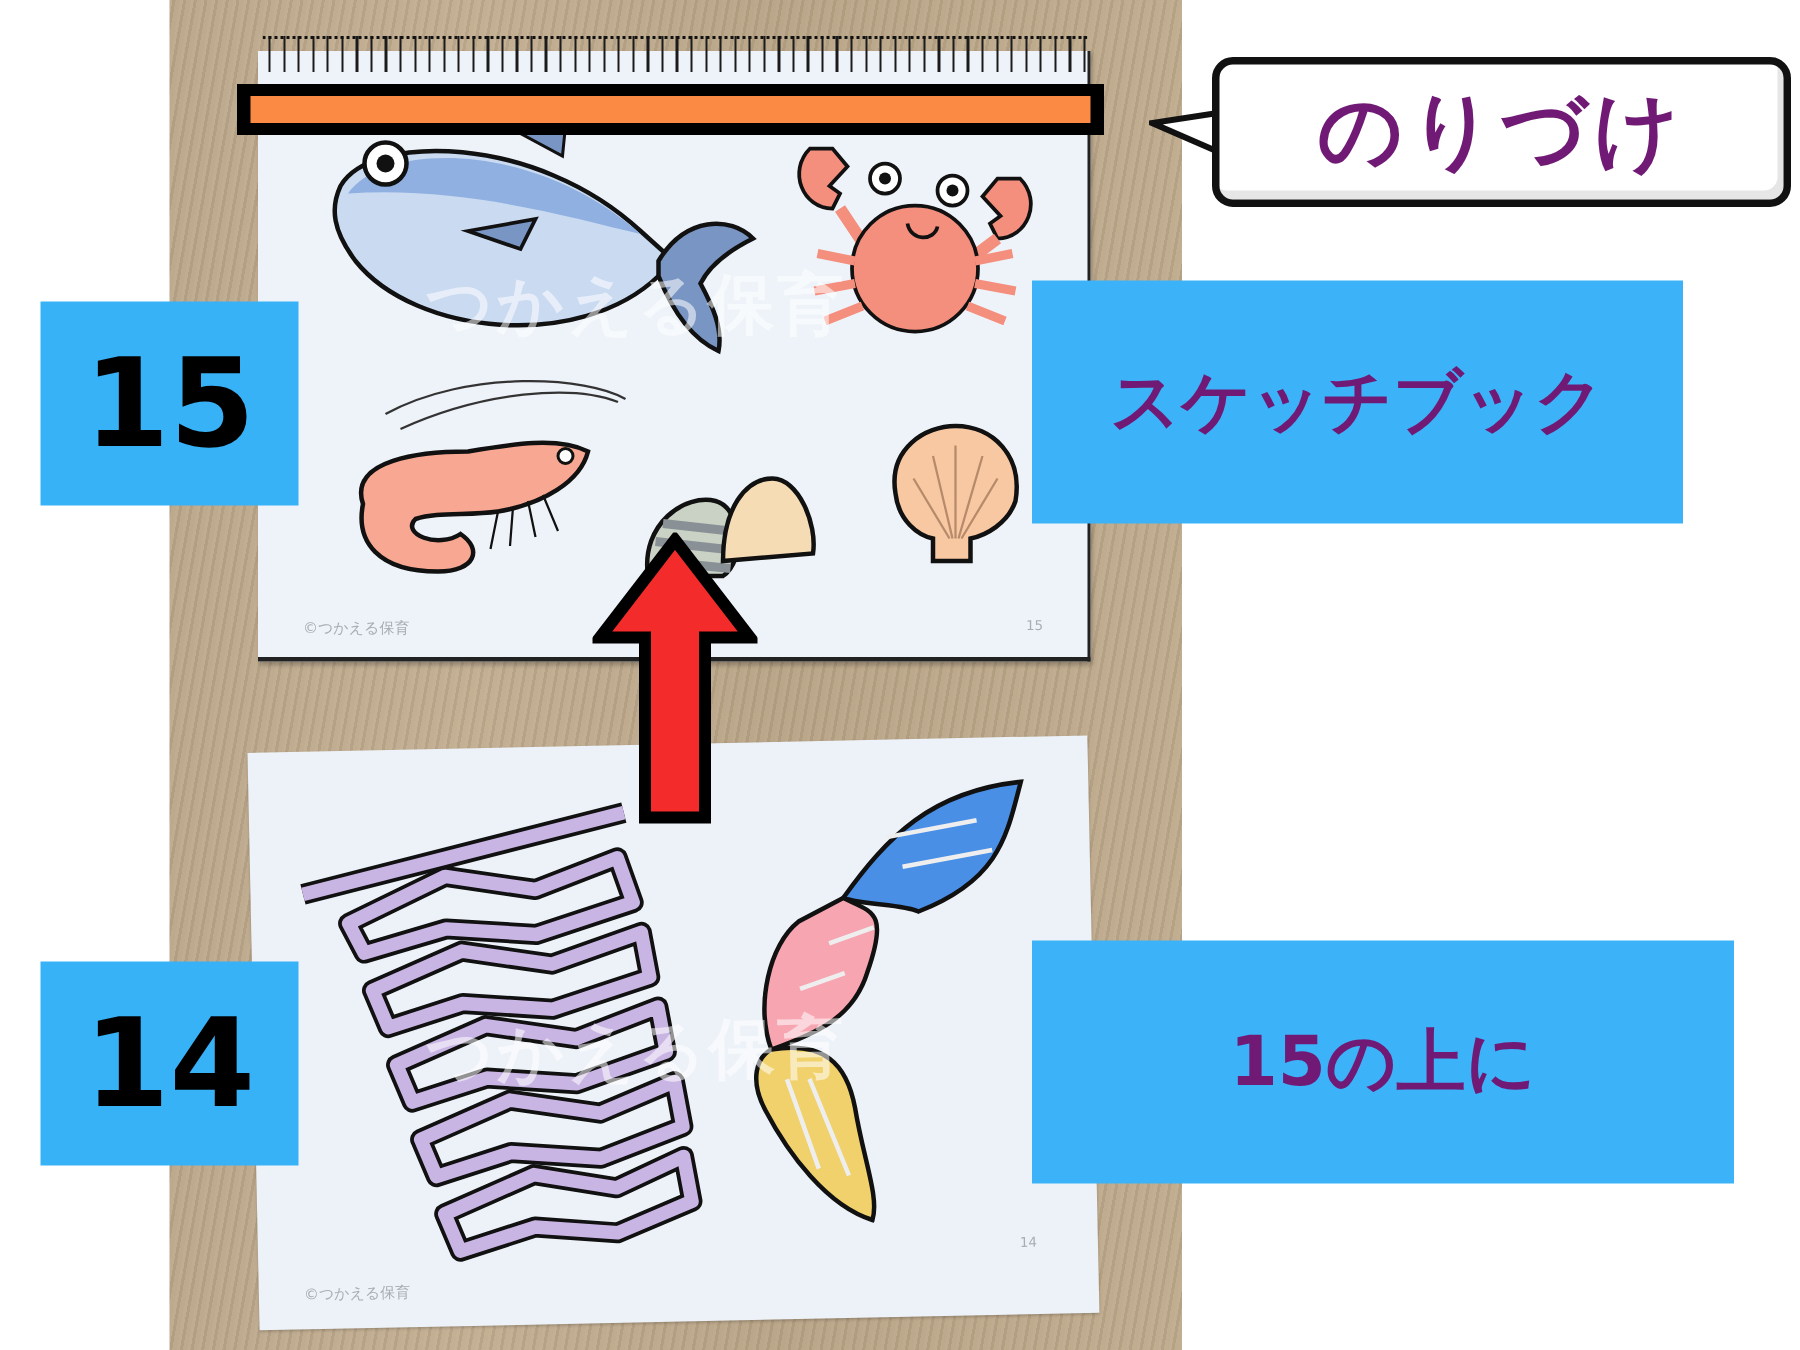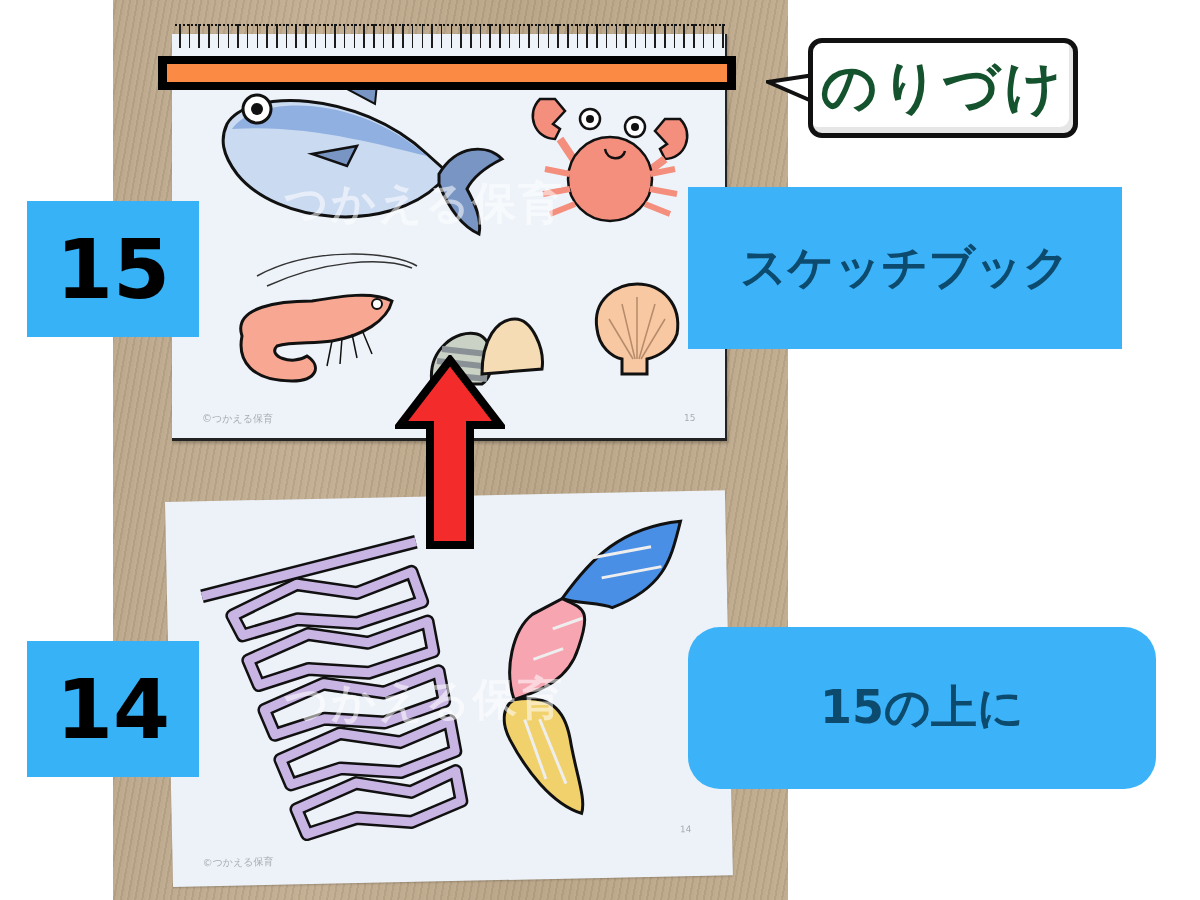--- a/index.html
+++ b/index.html
@@ -47,30 +47,30 @@
     letter-spacing: 2px; white-space: nowrap;
   }
   
   .num-box {
     position: absolute; width: 172px; height: 136px; background: #38b2f7;
     color: #000; font-weight: bold; font-size: 82px;
     display: flex; align-items: center; justify-content: center;
     font-family: "DejaVu Sans", "Liberation Sans", sans-serif;
   }
   .info-box {
-    position: absolute; background: #3cb3f8; color: #0c4a6e; font-weight: bold;
+    position: absolute; background: #3cb3f8; color: #701a75; font-weight: bold;
     display: flex; flex-direction: column; align-items: center; justify-content: center;
     text-align: center; line-height: 1.3;
   }
   .info-box span { display: block; }
   .bubble {
-    position: absolute; left: 808px; top: 38px; width: 270px; height: 100px;
+    position: absolute; left: 808px; top: 38px; width: 386px; height: 100px;
     background: #fff; border: 5px solid #111; border-radius: 14px; box-sizing: border-box;
     display: flex; align-items: center; justify-content: center;
-    font-size: 56px; font-weight: bold; color: #14532d; letter-spacing: 4px;
+    font-size: 56px; font-weight: bold; color: #701a75; letter-spacing: 4px;
     box-shadow: inset -4px -6px 0 #e6e6e6;
   }
   .bubble-tail { position: absolute; left: 766px; top: 70px; }
   .arrow { position: absolute; left: 395px; top: 355px; }
   .illus { position: absolute; }
 </style>
 </head>
 <body>
 
 <div class="wood"></div>
@@ -173,15 +173,15 @@
   <path d="M48 5 L2 12 L48 32" fill="#fff" stroke="#111" stroke-width="4"></path>
 </svg>
 <div class="bubble">のりづけ</div>
 
 <div class="num-box" style="left:27px;top:201px">15</div>
 <div class="num-box" style="left:27px;top:641px">14</div>
 
 <div class="info-box" style="left:688px;top:187px;width:434px;height:162px;font-size:46px;">
   <span>スケッチブック</span>
 </div>
-<div class="info-box" style="left:688px;top:627px;width:468px;height:162px;font-size:46px;border-radius:32px;">
+<div class="info-box" style="left:688px;top:627px;width:468px;height:162px;font-size:46px;">
   <span>15の上に</span>
 </div>
 
 </body></html>

